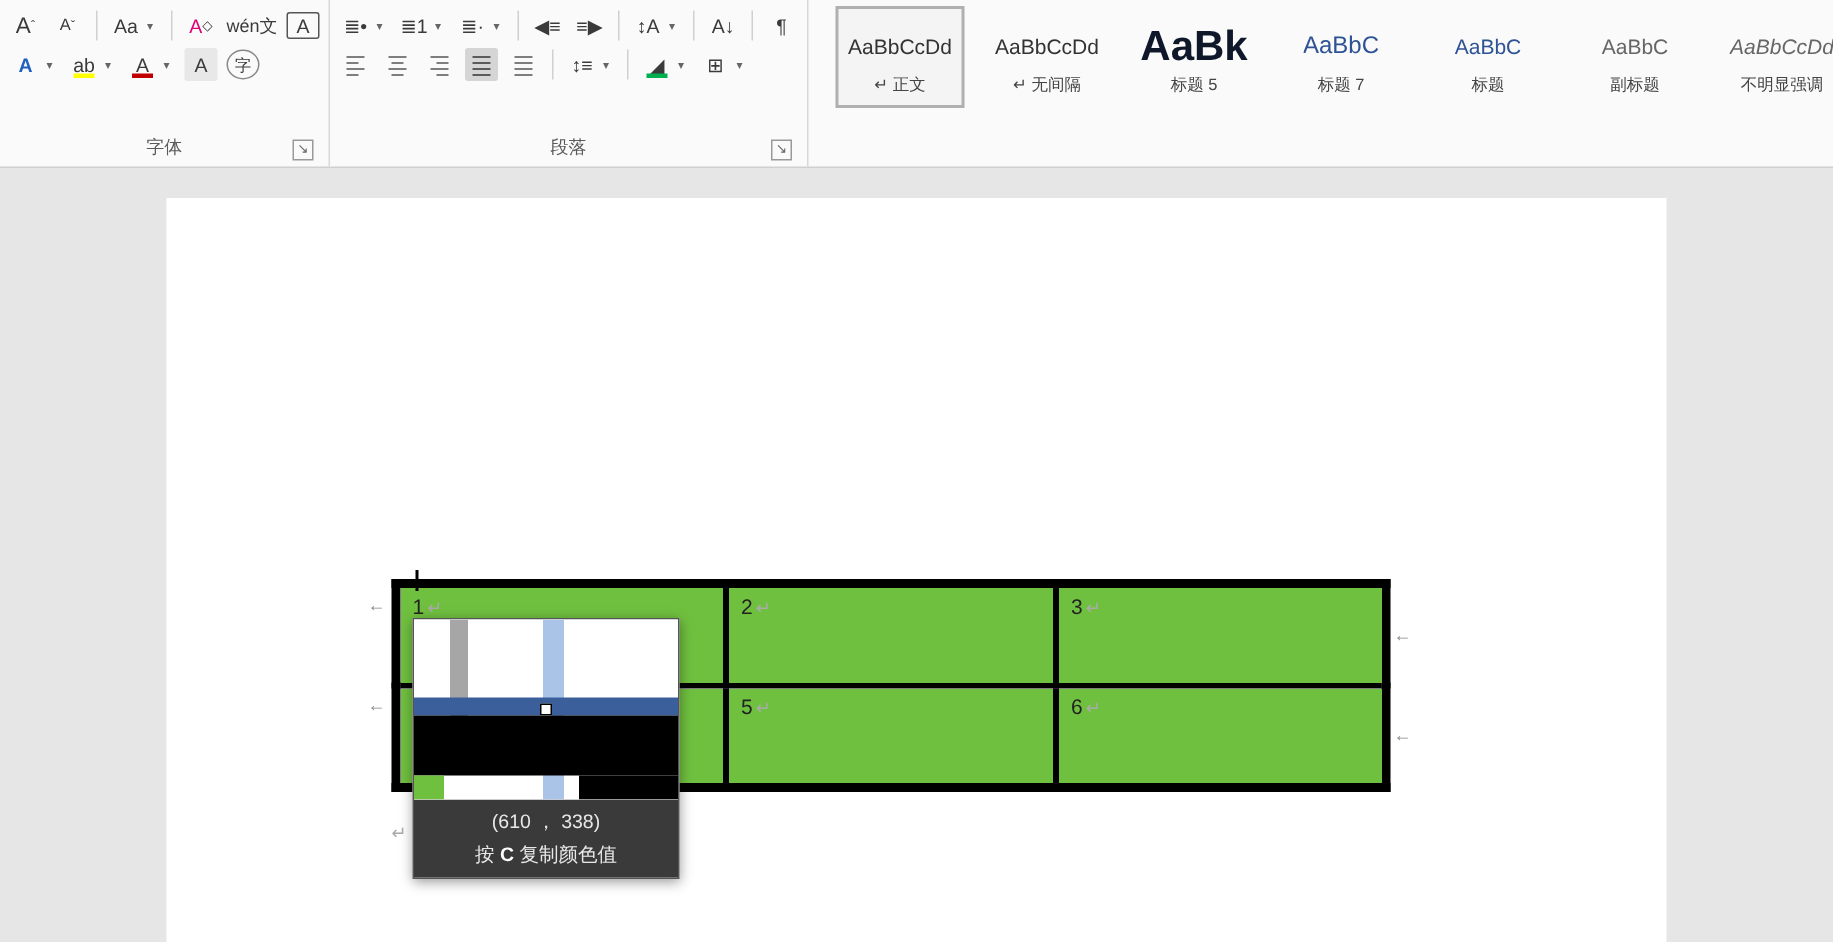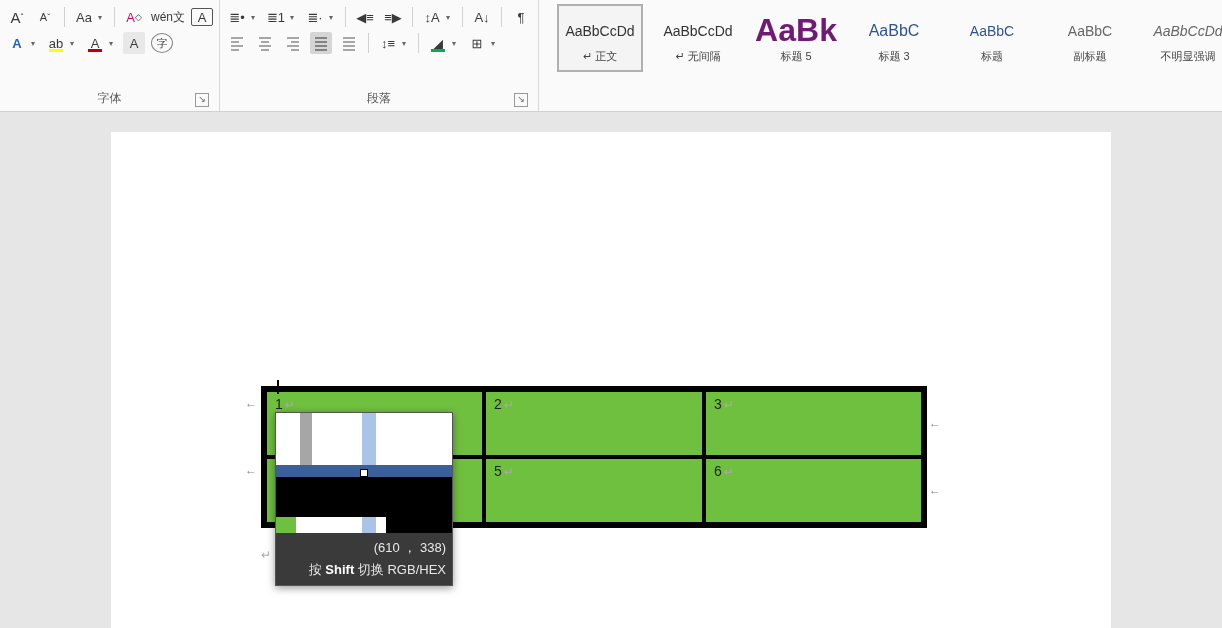--- a/index.html
+++ b/index.html
@@ -27,21 +27,21 @@
 
 .para-group { width: 340px; }
 
 
 .styles-group { flex: 1; border-right: none; }
 .styles-gallery { display: flex; padding: 2px 0; height: 72px; overflow: hidden; }
 .style-item { width: 86px; height: 68px; display: flex; flex-direction: column; align-items: center; justify-content: center; cursor: pointer; border: 1px solid transparent; margin-left: 12px; }
 .style-item.sel { border: 2px solid #b0b0b0; background: #f4f4f4; }
 .style-preview { font-size: 14px; color: #333; height: 36px; display: flex; align-items: center; overflow: hidden; white-space: nowrap; }
 .style-name { font-size: 11px; color: #444; white-space: nowrap; }
-.sp-large { font-size: 32px; font-weight: 700; color: #701a75; }
+.sp-large { font-size: 28px; font-weight: 700; color: #0f172a; }
 .sp-h1 { font-size: 16px; color: #2e5395; }
 .sp-h2 { font-size: 14px; color: #2e5395; }
 .sp-sub { font-size: 14px; color: #666; }
 .sp-emph { font-size: 14px; font-style: italic; color: #666; }
 
 
 .workspace { position: absolute; top: 112px; left: 0; right: 0; bottom: 0; overflow: auto; display: flex; justify-content: center; }
 .page { background: #fff; width: 1000px; min-height: 1000px; margin: 20px 0; position: relative; }
 
 
@@ -54,21 +54,21 @@
 
 
 .picker { position: absolute; top: 280px; left: 164px; width: 178px; background: #fff; border: 1px solid #555; box-shadow: 0 2px 8px rgba(0,0,0,0.4); }
 .mag { width: 176px; height: 120px; position: relative; overflow: hidden; background: #fff; }
 .mag .blk { position: absolute; background: #000; }
 .mag .gry { position: absolute; background: #a6a6a6; }
 .mag .blu1 { position: absolute; background: #a9c4e6; }
 .mag .blu2 { position: absolute; background: #3a5f9a; }
 .mag .grn { position: absolute; background: #70c040; }
 .mag .ctr { position: absolute; top: 56px; left: 84px; width: 8px; height: 8px; border: 1px solid #000; background: #fff; }
-.pinfo { background: #3a3a3a; color: #e8e8e8; font-size: 13px; text-align: right; padding: 4px 6px; line-height: 1.7; }
+.pinfo { background: #3a3a3a; color: #e8e8e8; font-size: 13px; text-align: center; padding: 4px 6px; line-height: 1.7; }
 .pinfo .sw { display: inline-block; width: 14px; height: 14px; background: #fff; border: 1px solid #888; vertical-align: -2px; margin-right: 6px; }
 .pinfo b { font-weight: 700; color: #fff; }
 
 
 .cursor-cross { position: absolute; top: 248px; left: 160px; width: 14px; height: 14px; z-index: 5; }
 .cursor-cross::before, .cursor-cross::after { content: ""; position: absolute; background: #000; }
 .cursor-cross::before { left: 6px; top: 0; width: 2px; height: 14px; }
 .cursor-cross::after { top: 6px; left: 0; height: 2px; width: 14px; }
 
 svg { width: 16px; height: 16px; }
@@ -200,21 +200,21 @@
       <div class="style-item">
         <div class="style-preview">AaBbCcDd</div>
         <div class="style-name">↵ 无间隔</div>
       </div>
       <div class="style-item">
         <div class="style-preview sp-large">AaBk</div>
         <div class="style-name">标题 5</div>
       </div>
       <div class="style-item">
         <div class="style-preview sp-h1">AaBbC</div>
-        <div class="style-name">标题 3</div>
+        <div class="style-name">标题 7</div>
       </div>
       <div class="style-item">
         <div class="style-preview sp-h2">AaBbC</div>
         <div class="style-name">标题</div>
       </div>
       <div class="style-item">
         <div class="style-preview sp-sub">AaBbC</div>
         <div class="style-name">副标题</div>
       </div>
       <div class="style-item">
@@ -251,18 +251,18 @@
         <div class="gry" style="left:24px;top:0;width:12px;height:70px"></div>
         <div class="blu1" style="left:86px;top:0;width:14px;height:120px"></div>
         <div class="blu2" style="left:0;top:52px;width:176px;height:12px"></div>
         <div class="blk" style="left:0;top:64px;width:176px;height:40px"></div>
         <div class="blk" style="left:110px;top:104px;width:66px;height:16px"></div>
         <div class="grn" style="left:0;top:104px;width:20px;height:16px"></div>
         <div class="ctr"></div>
       </div>
       <div class="pinfo">
         <div>(610 ， 338)</div>
-        <div><span>按 </span><b>Shift</b><span> 切换 RGB/HEX</span></div>
+        <div><span>按 </span><b>C</b><span> 复制颜色值</span></div>
       </div>
     </div>
 
   </div>
 </div>
 
 </body></html>

